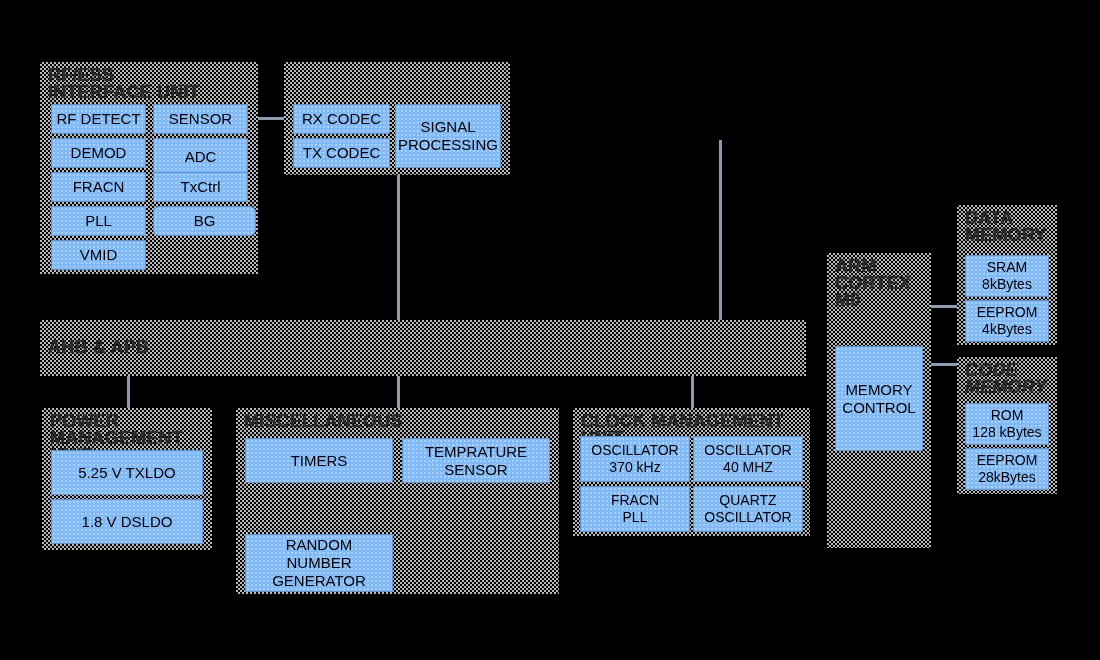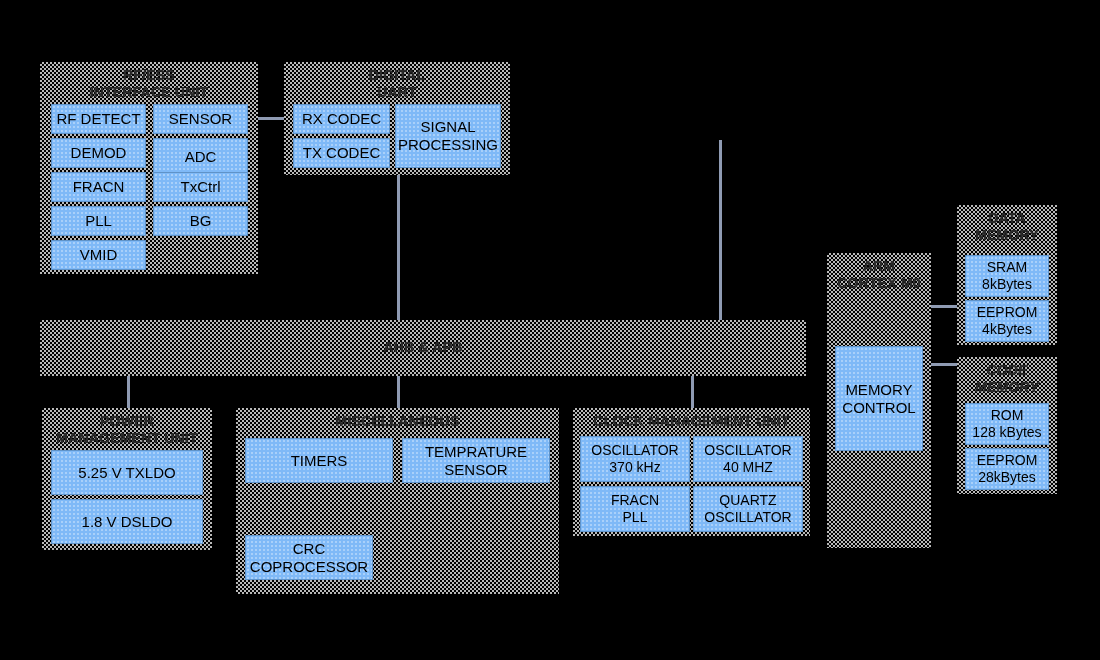--- a/index.html
+++ b/index.html
@@ -32,26 +32,25 @@
     background-image:
       linear-gradient(45deg, #b9b9b9 25%, transparent 25%, transparent 75%, #b9b9b9 75%),
       linear-gradient(45deg, #b9b9b9 25%, transparent 25%, transparent 75%, #b9b9b9 75%);
     background-size: 4px 4px;
     background-position: 0 0, 2px 2px;
   }
 
   
   .group-title {
     position: absolute;
-    left: 0;
+    left: 8px;
     width: 100%;
-    text-align: center;
     color: #2b2b2b;
     text-shadow: 0 0 1px #000;
-    font-size: 14px;
+    font-size: 18px;
     font-weight: 700;
     line-height: 17px;
     letter-spacing: 0.2px;
     pointer-events: none;
     white-space: pre-line;
   }
 
   
   .block {
     position: absolute;
@@ -104,28 +103,26 @@
     <div class="block" style="left:11px; top:42px; width:95px; height:30px;">RF DETECT</div>
     <div class="block" style="left:113px; top:42px; width:95px; height:30px;">SENSOR</div>
 
     <div class="block" style="left:11px; top:76px; width:95px; height:30px;">DEMOD</div>
     <div class="block" style="left:113px; top:76px; width:95px; height:38px;">ADC</div>
 
     <div class="block" style="left:11px; top:110px; width:95px; height:30px;">FRACN</div>
     <div class="block" style="left:113px; top:110px; width:95px; height:30px;">TxCtrl</div>
 
     <div class="block" style="left:11px; top:144px; width:95px; height:30px;">PLL</div>
-    <div class="block" style="left:113px; top:144px; width:95px; height:30px;">BG</div>
+    <div class="block" style="left:113px; top:144px; width:103px; height:30px;border-radius:6px;">BG</div>
 
     <div class="block" style="left:11px; top:178px; width:95px; height:30px;">VMID</div>
   </div>
 
   <div class="group" style="left:284px; top:62px; width:226px; height:113px;">
-    <div class="group-title" style="top:5px;">DIGITAL
-UART</div>
 
     <div class="block" style="left:9px; top:76px; width:97px; height:30px;">TX CODEC</div>
     <div class="block" style="left:9px; top:42px; width:97px; height:30px;">RX CODEC</div>
     <div class="block" style="left:111px; top:42px; width:106px; height:64px;">SIGNAL
 PROCESSING</div>
   </div>
 
 
   <div class="group" style="left:40px; top:320px; width:766px; height:56px;">
     <div class="group-title" style="top:19px;">AHB &amp; APB</div>
@@ -140,20 +137,23 @@
   </div>
 
   <div class="group" style="left:236px; top:408px; width:323px; height:186px;">
     <div class="group-title" style="top:5px;">MISCELLANEOUS</div>
 
     <div class="block" style="left:9px; top:30px; width:148px; height:45px;">TIMERS</div>
     <div class="block" style="left:166px; top:30px; width:148px; height:45px;">TEMPRATURE
 SENSOR</div>
     <div class="block" style="left:9px; top:79px; width:128px; height:45px;margin-top:48px;">CRC
 COPROCESSOR</div>
+    <div class="block" style="left:9px; top:126px; width:148px; height:58px;">RANDOM
+NUMBER
+GENERATOR</div>
   </div>
 
   <div class="group" style="left:573px; top:408px; width:237px; height:128px;">
     <div class="group-title" style="top:5px;">CLOCK MANAGEMENT UNIT</div>
 
     <div class="block small" style="left:7px; top:28px; width:110px; height:46px;">OSCILLATOR
 370 kHz</div>
     <div class="block small" style="left:120px; top:28px; width:110px; height:46px;">OSCILLATOR
 40 MHZ</div>
     <div class="block small" style="left:7px; top:78px; width:110px; height:46px;">FRACN

